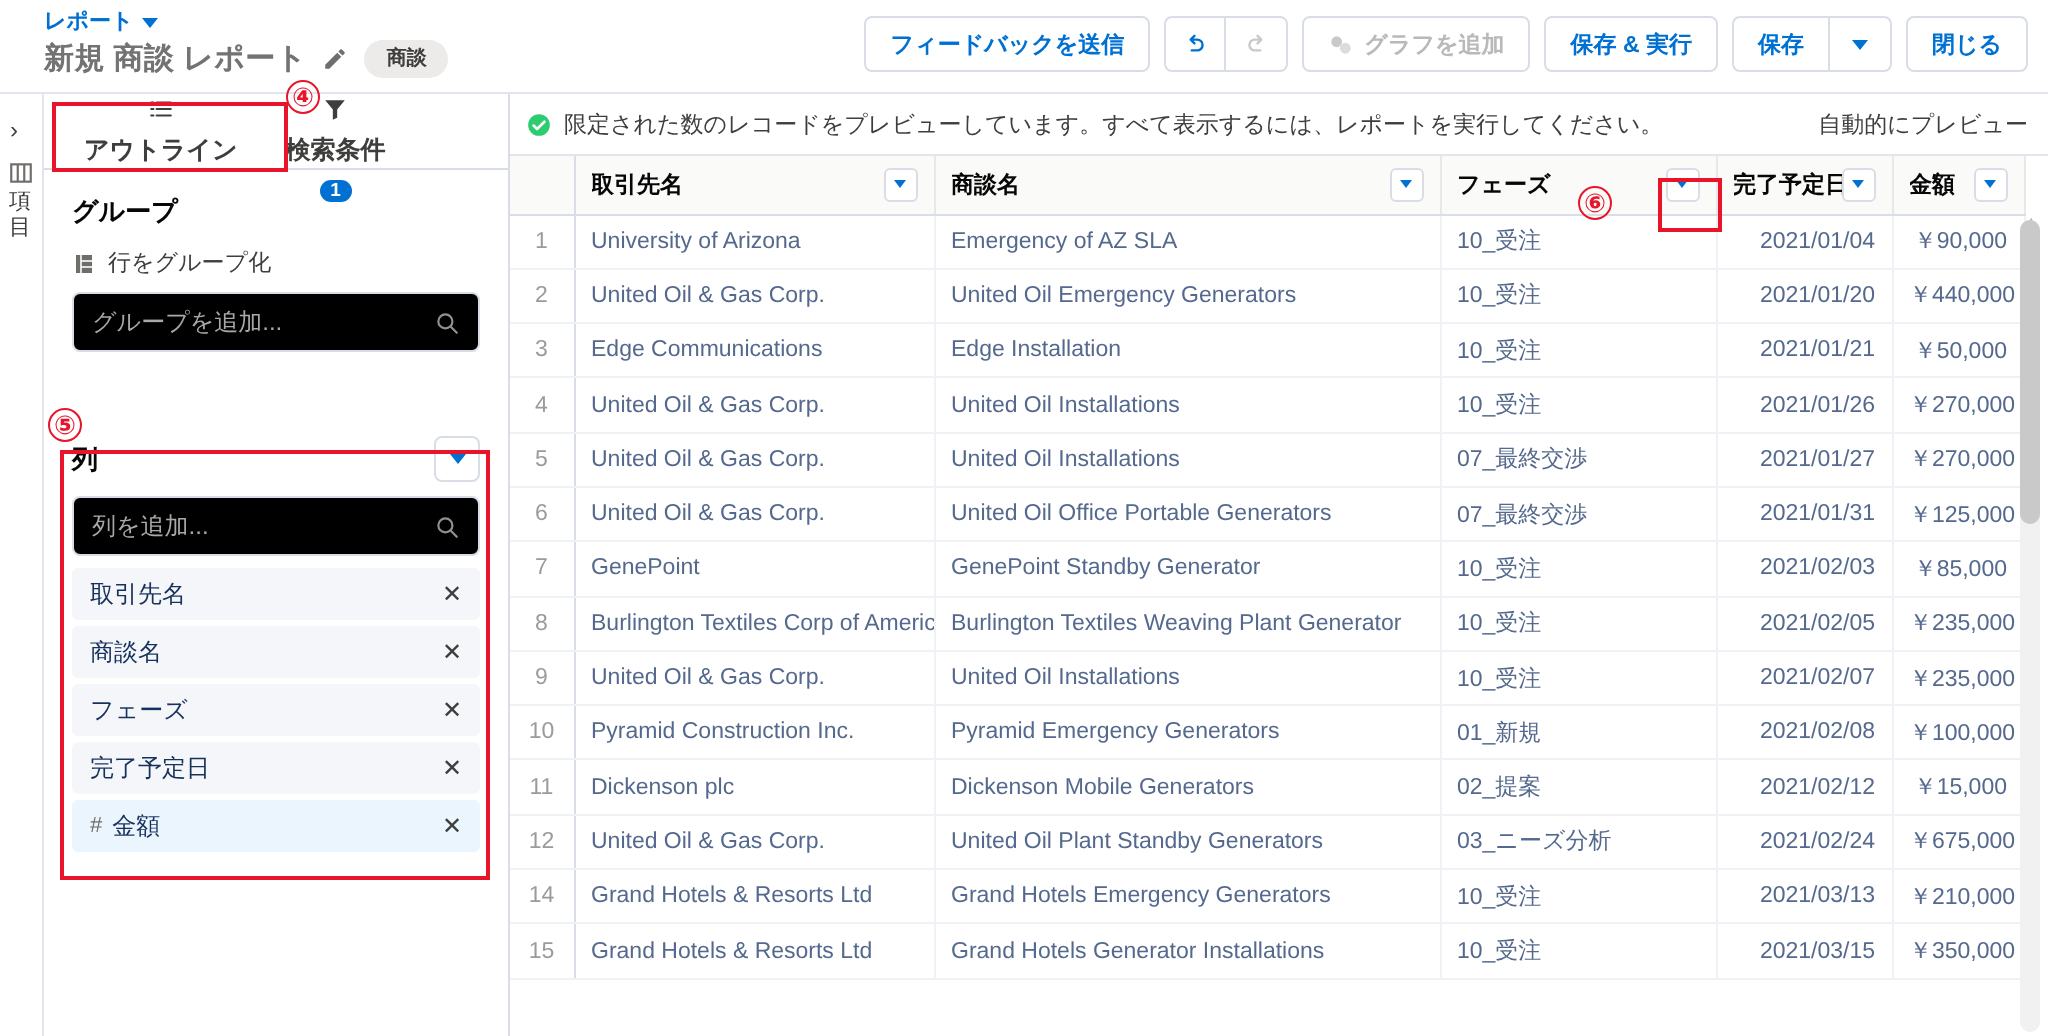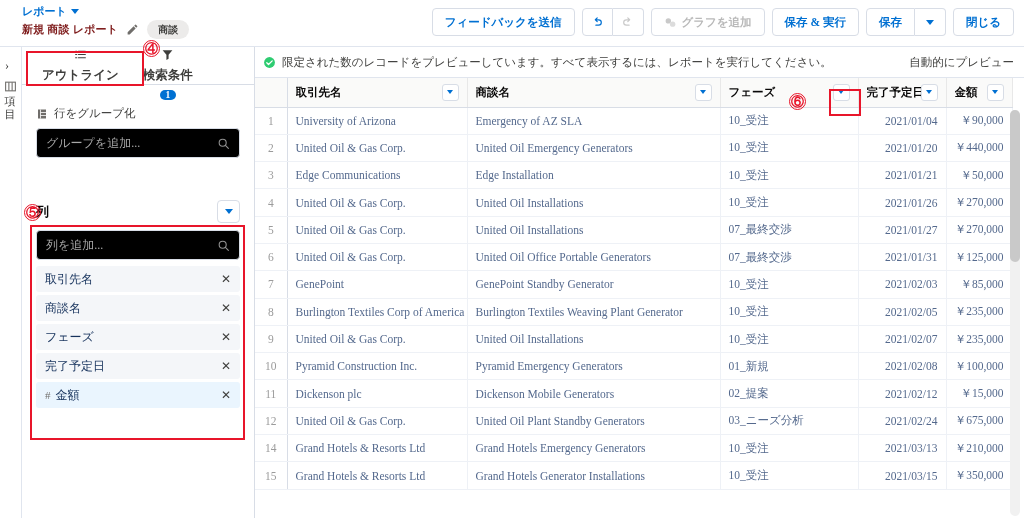--- a/index.html
+++ b/index.html
@@ -4,39 +4,39 @@
 <title>Report Builder</title>
 <style>
   * { box-sizing: border-box; margin: 0; padding: 0; }
   html, body {
     width: 1024px; height: 518px;
     font-family: "Liberation Sans", "DejaVu Sans", sans-serif;
     background: #ffffff;
     overflow: hidden;
     color: #16325c;
   }
-  #app { position: relative; width: 1024px; height: 518px; font-family: Liberation Serif, serif; }
+  #app { position: relative; width: 1024px; height: 518px; }
 
   
   .header {
     position: absolute; left: 0; top: 0; width: 1024px; height: 47px;
     background: #ffffff; border-bottom: 1px solid #e0e5ee;
   }
   .hdr-left { position: absolute; left: 22px; top: 4px; }
   .crumb {
     font-size: 11px; color: #0070d2; font-weight: bold;
     display: flex; align-items: center; gap: 4px; line-height: 14px;
   }
   .crumb .caret {
     width: 0; height: 0; border-left: 4px solid transparent;
     border-right: 4px solid transparent; border-top: 5px solid #0070d2;
     margin-top: 1px;
   }
   .title-row { display: flex; align-items: center; gap: 8px; margin-top: 2px; }
-  .rpt-title { font-size: 11px; font-weight: bold; color: #7f1d1d; letter-spacing: .2px; }
+  .rpt-title { font-size: 15px; font-weight: bold; color: #737373; letter-spacing: .2px; }
   .pencil-ic { width: 13px; height: 13px; color: #706e6b; display:block; }
   .obj-pill {
     background: #ecebea; color: #3e3e3c; font-size: 10px; font-weight: bold;
     border-radius: 11px; padding: 4px 11px; line-height: 11px;
   }
 
   .hdr-right {
     position: absolute; right: 10px; top: 8px;
     display: flex; align-items: center; gap: 7px;
   }
@@ -289,20 +289,21 @@
           <path fill="#3e3e3c" d="M3 4h18l-7 8.5V20l-4 2v-9.5L3 4z"></path>
         </svg>
         <span>検索条件</span>
         <span class="badge">1</span>
       </div>
     </div>
 
     <div class="panel-body">
 
       <div>
+        <div class="sec-title">グループ</div>
         <div class="sec-sub">
           <svg class="sic" viewBox="0 0 24 24">
             <rect x="4" y="3" width="16" height="18" fill="#706e6b"></rect>
             <line x1="9" y1="3" x2="9" y2="21" stroke="#fff" stroke-width="1.6"></line>
             <line x1="9" y1="9" x2="20" y2="9" stroke="#fff" stroke-width="1.6"></line>
             <line x1="9" y1="15" x2="20" y2="15" stroke="#fff" stroke-width="1.6"></line>
           </svg>
           <span>行をグループ化</span>
         </div>
         <div class="search-box">

